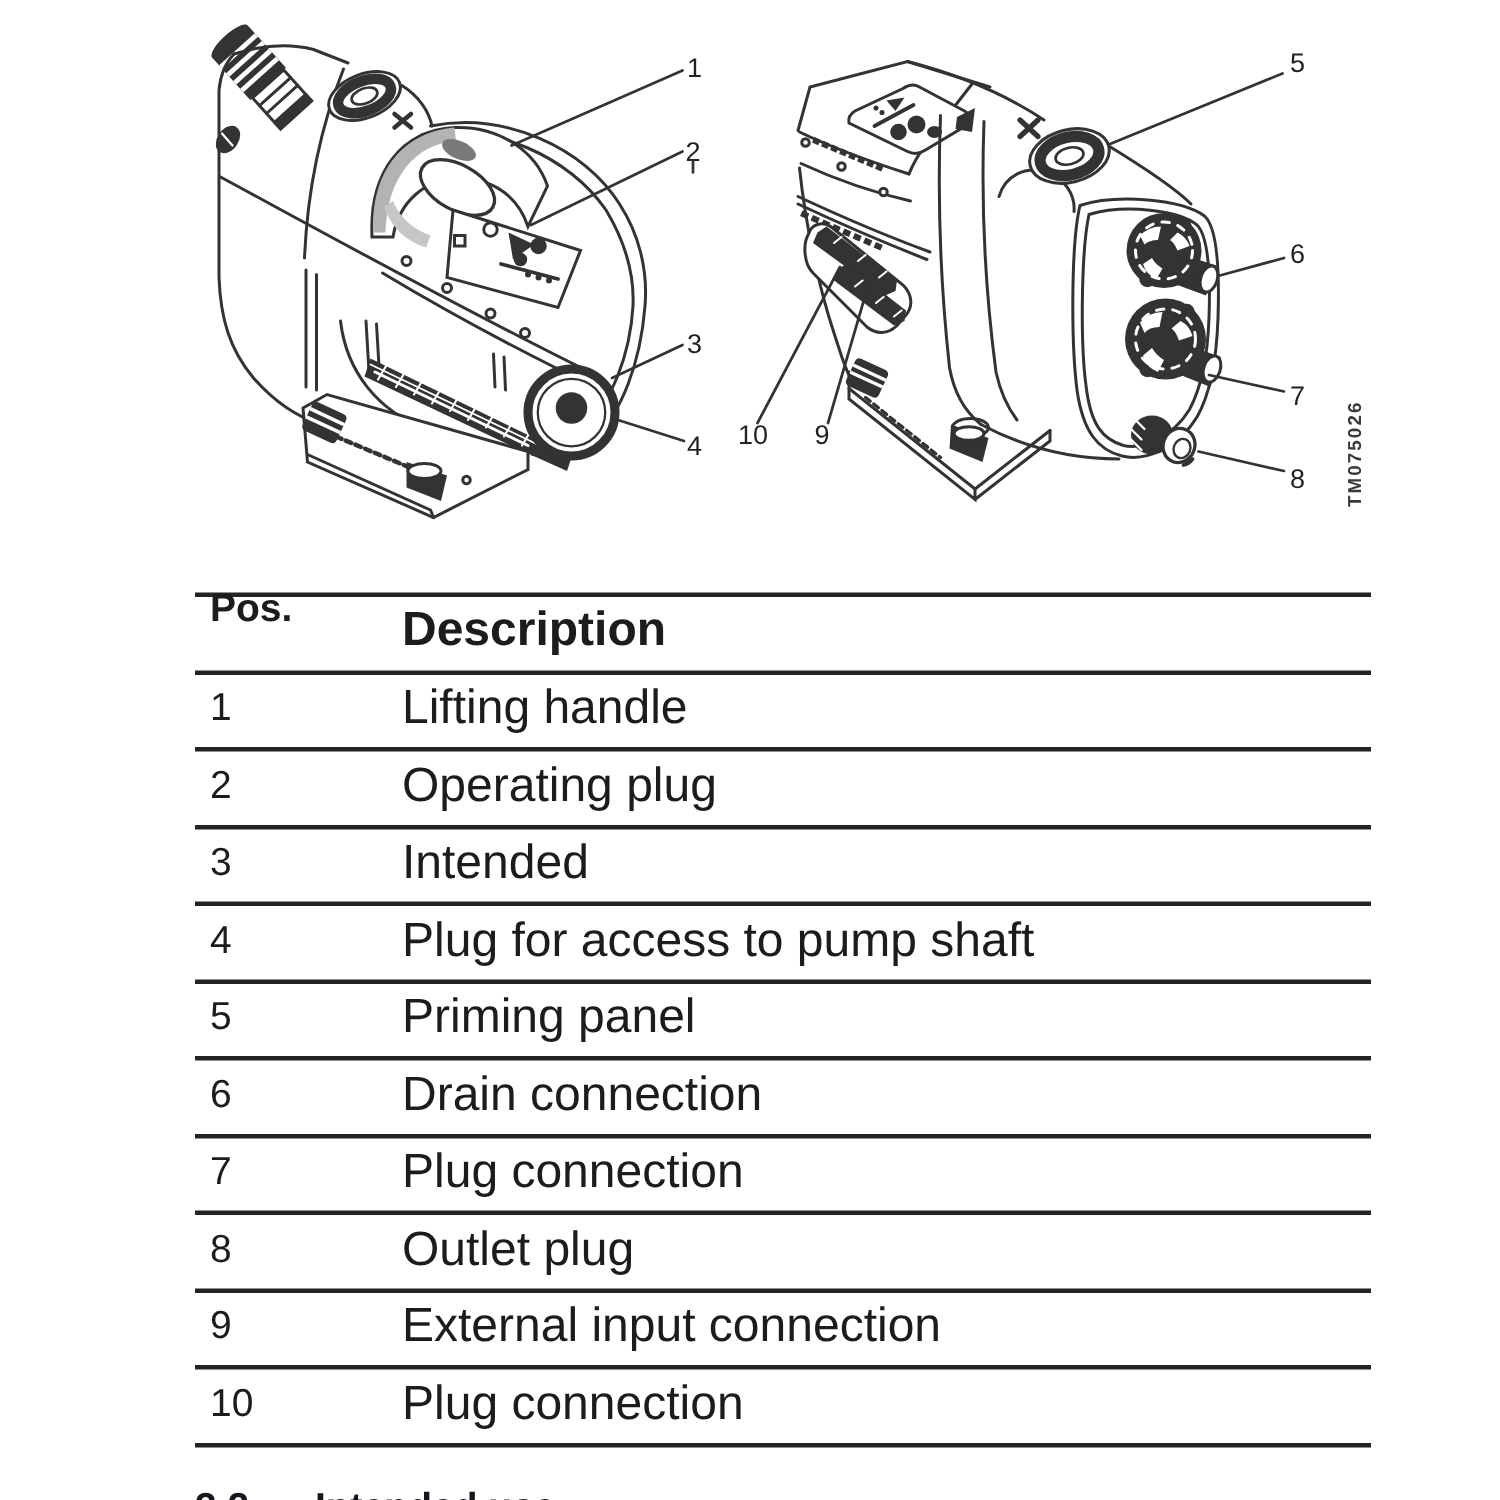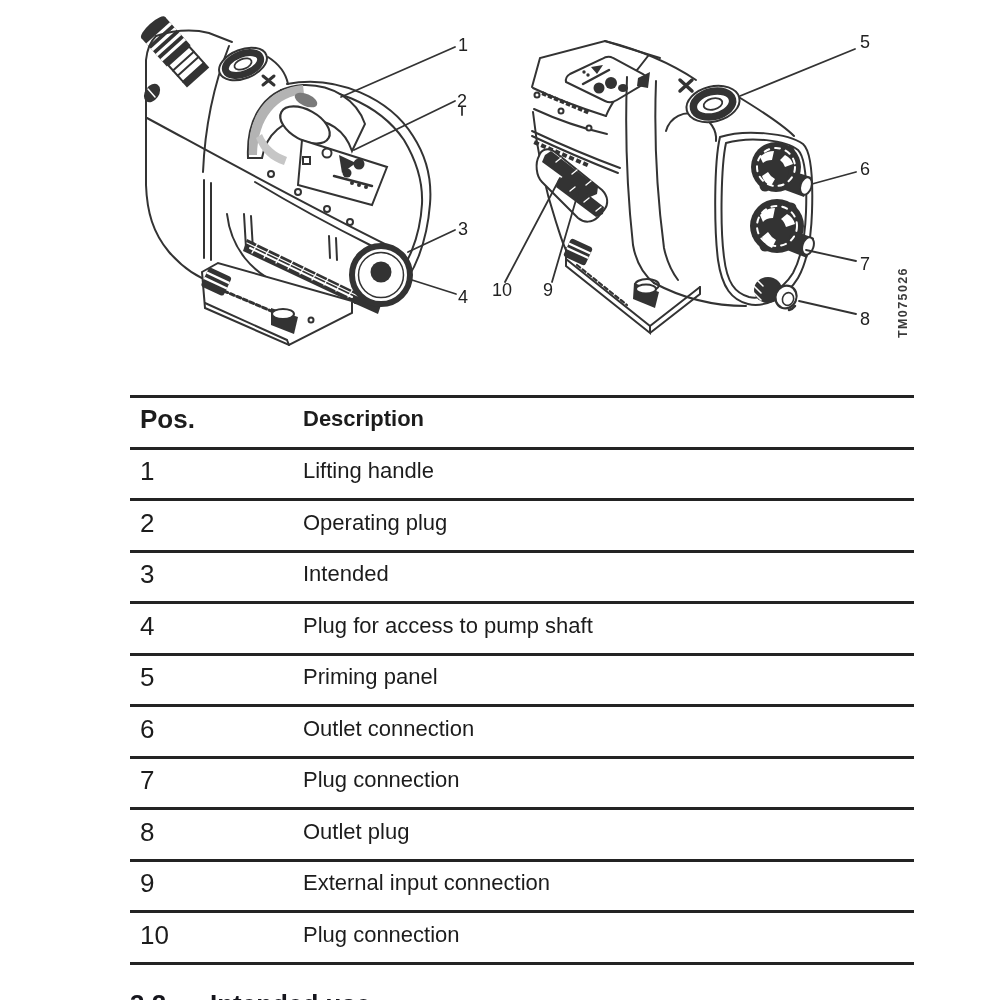--- a/index.html
+++ b/index.html
@@ -1,18 +1,18 @@
 <!DOCTYPE html>
 <html><head><meta charset="utf-8">
 <style>
 html,body{margin:0;padding:0;width:1000px;height:1000px;background:#fff;overflow:hidden}
 body{font-family:"Liberation Sans",sans-serif;color:#1c1c1c;position:relative}
 .ln{position:absolute;left:130px;width:784px;height:2.5px;background:#232323}
 .pos{position:absolute;left:140px;font-size:26px;line-height:26px}
-.desc{position:absolute;left:303px;font-size:22px;line-height:26px}
+.desc{position:absolute;left:268px;font-size:32px;line-height:26px}
 .hd{font-weight:bold}
 #h32{position:absolute;left:130px;top:989px;font-size:26px;font-weight:bold;color:#16161d}
 #h32 b{position:absolute;left:80px;white-space:nowrap}
 svg{position:absolute;left:0;top:0}
 </style></head>
 <body>
 <svg width="1000" height="380" viewBox="0 0 1000 380" fill="none" stroke="#333333" stroke-width="2" stroke-linecap="round">
 
 <g id="leftpump">
 
@@ -256,34 +256,34 @@
 <div class="ln" style="top:498px"></div>
 <div class="ln" style="top:550px"></div>
 <div class="ln" style="top:601px"></div>
 <div class="ln" style="top:653px"></div>
 <div class="ln" style="top:704px"></div>
 <div class="ln" style="top:756px"></div>
 <div class="ln" style="top:807px"></div>
 <div class="ln" style="top:859px"></div>
 <div class="ln" style="top:910px"></div>
 <div class="ln" style="top:962px"></div>
-<div class="pos hd" style="top:406px">Pos.</div>
+<div class="pos hd" style="top:392px">Pos.</div>
 <div class="desc hd" style="top:406px">Description</div>
 <div class="pos" style="top:458px">1</div>
 <div class="desc" style="top:458px">Lifting handle</div>
 <div class="pos" style="top:510px">2</div>
 <div class="desc" style="top:510px">Operating plug</div>
 <div class="pos" style="top:561px">3</div>
 <div class="desc" style="top:561px">Intended</div>
 <div class="pos" style="top:613px">4</div>
 <div class="desc" style="top:613px">Plug for access to pump shaft</div>
 <div class="pos" style="top:664px">5</div>
 <div class="desc" style="top:664px">Priming panel</div>
 <div class="pos" style="top:716px">6</div>
-<div class="desc" style="top:716px">Outlet connection</div>
+<div class="desc" style="top:716px">Drain connection</div>
 <div class="pos" style="top:767px">7</div>
 <div class="desc" style="top:767px">Plug connection</div>
 <div class="pos" style="top:819px">8</div>
 <div class="desc" style="top:819px">Outlet plug</div>
 <div class="pos" style="top:870px">9</div>
 <div class="desc" style="top:870px">External input connection</div>
 <div class="pos" style="top:922px">10</div>
 <div class="desc" style="top:922px">Plug connection</div>
 <div id="h32">3.2<b>Intended use</b></div>
 

